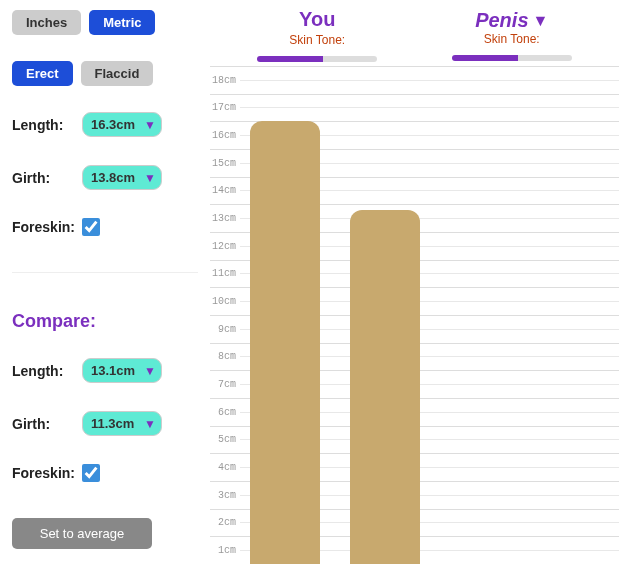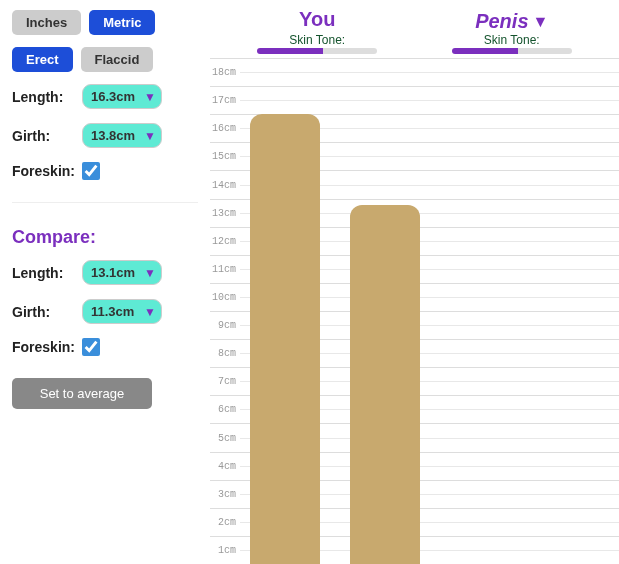--- a/index.html
+++ b/index.html
@@ -11,21 +11,21 @@
       overflow: hidden;
       display: flex;
     }
 
     .left-panel {
       width: 210px;
       min-width: 210px;
       padding: 10px 12px;
       display: flex;
       flex-direction: column;
-      gap: 4px;
+      gap: 18px;
     }
 
     .btn-row {
       display: flex;
       gap: 8px;
       margin-bottom: 8px;
     }
 
     .btn {
       padding: 5px 14px;
@@ -124,43 +124,43 @@
       flex: 1;
       display: flex;
       flex-direction: column;
       padding: 8px 0 0 0;
       position: relative;
     }
 
     .top-selectors {
       display: flex;
       justify-content: space-around;
-      align-items: flex-end;
+      align-items: center;
       padding: 0 10px;
       margin-bottom: 4px;
     }
 
     .selector-group {
       display: flex;
       flex-direction: column;
       align-items: center;
       width: 160px;
     }
 
     .selector-label {
       font-size: 20px;
       font-weight: bold;
       color: #7b2fbe;
       margin-bottom: 2px;
     }
 
     .skin-tone-row {
       font-size: 12px;
-      color: #14532d;
-      margin-bottom: 1px;
+      color: #c2410c;
+      margin-bottom: 9px;
     }
 
     .skin-tone-slider {
       width: 120px;
       height: 6px;
       -webkit-appearance: none;
       appearance: none;
       border-radius: 3px;
       background: linear-gradient(to right, #7b2fbe 55%, #ddd 55%);
       cursor: pointer;

